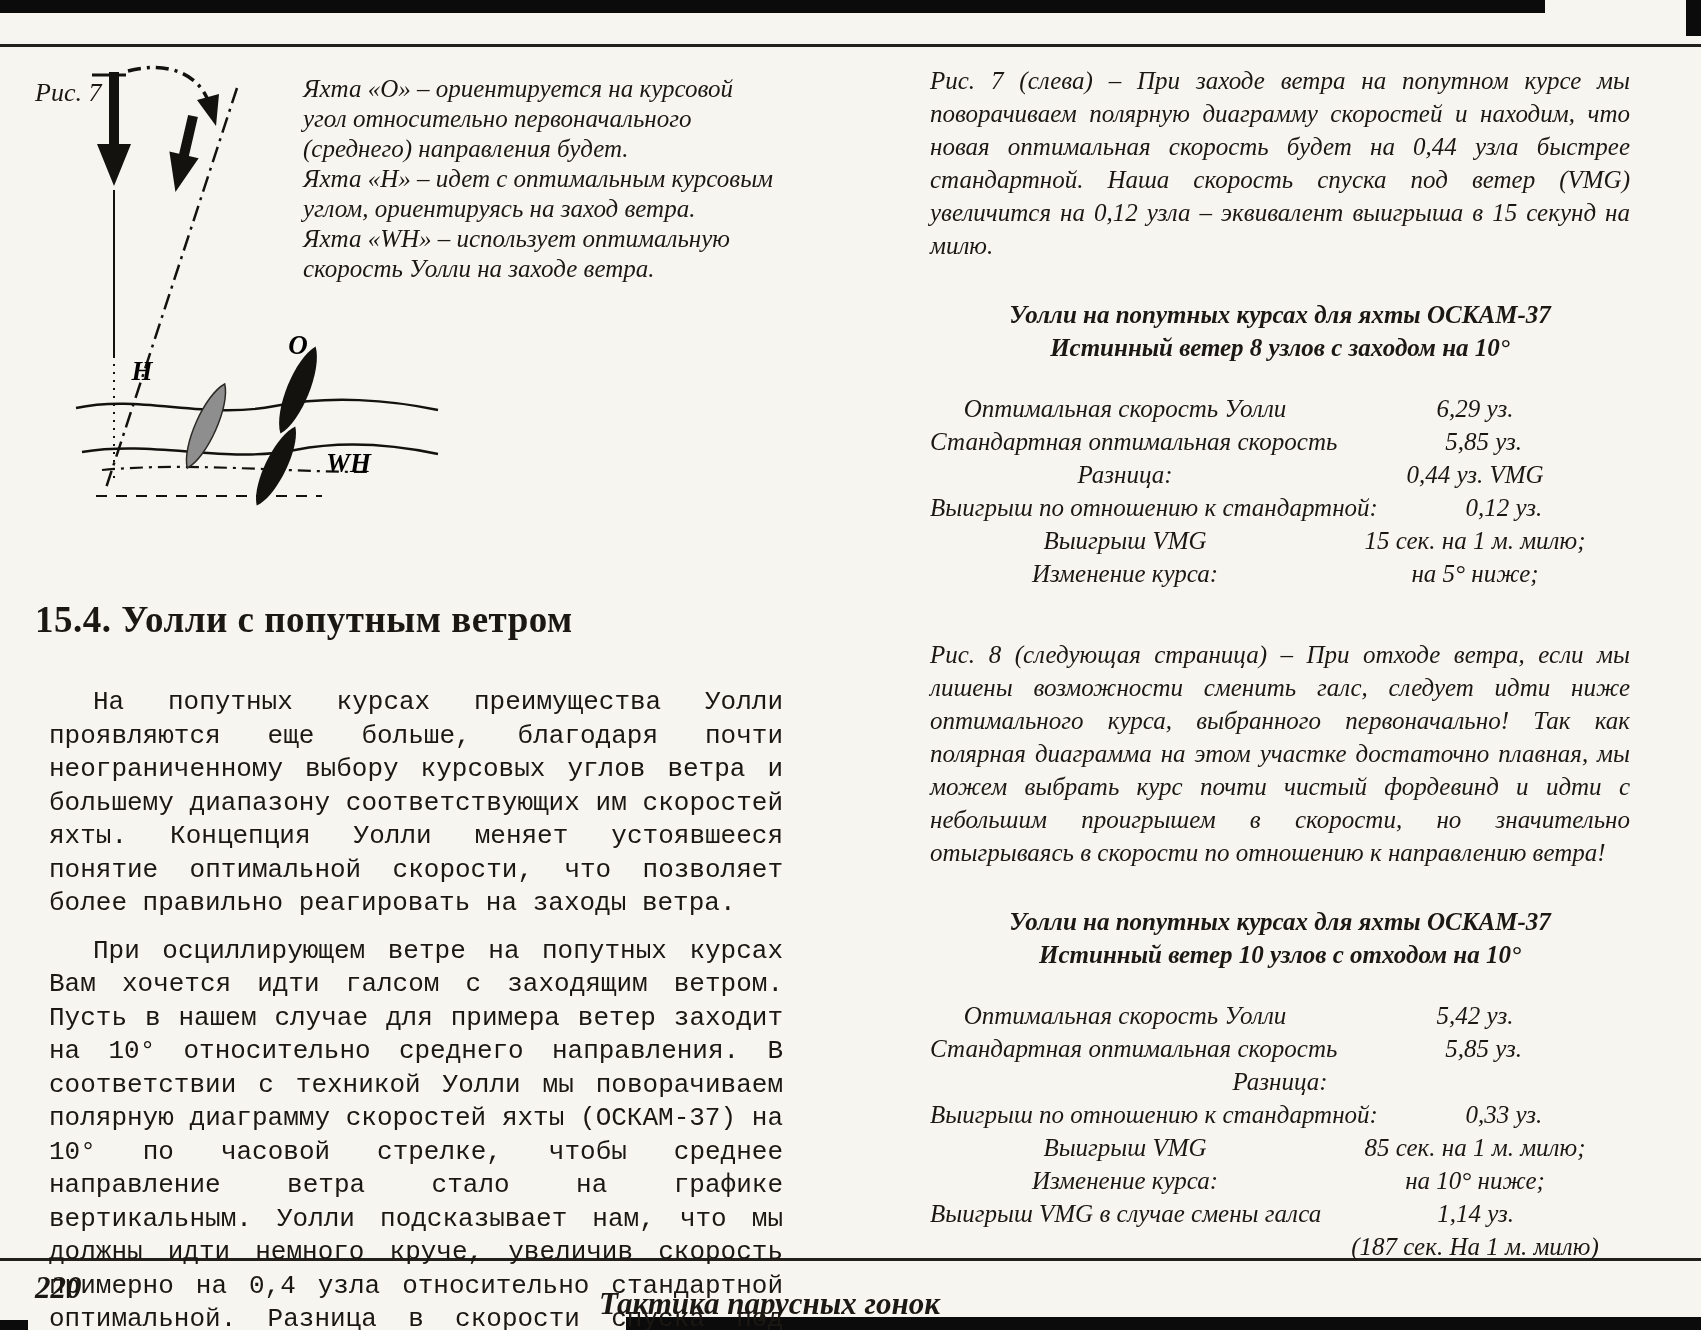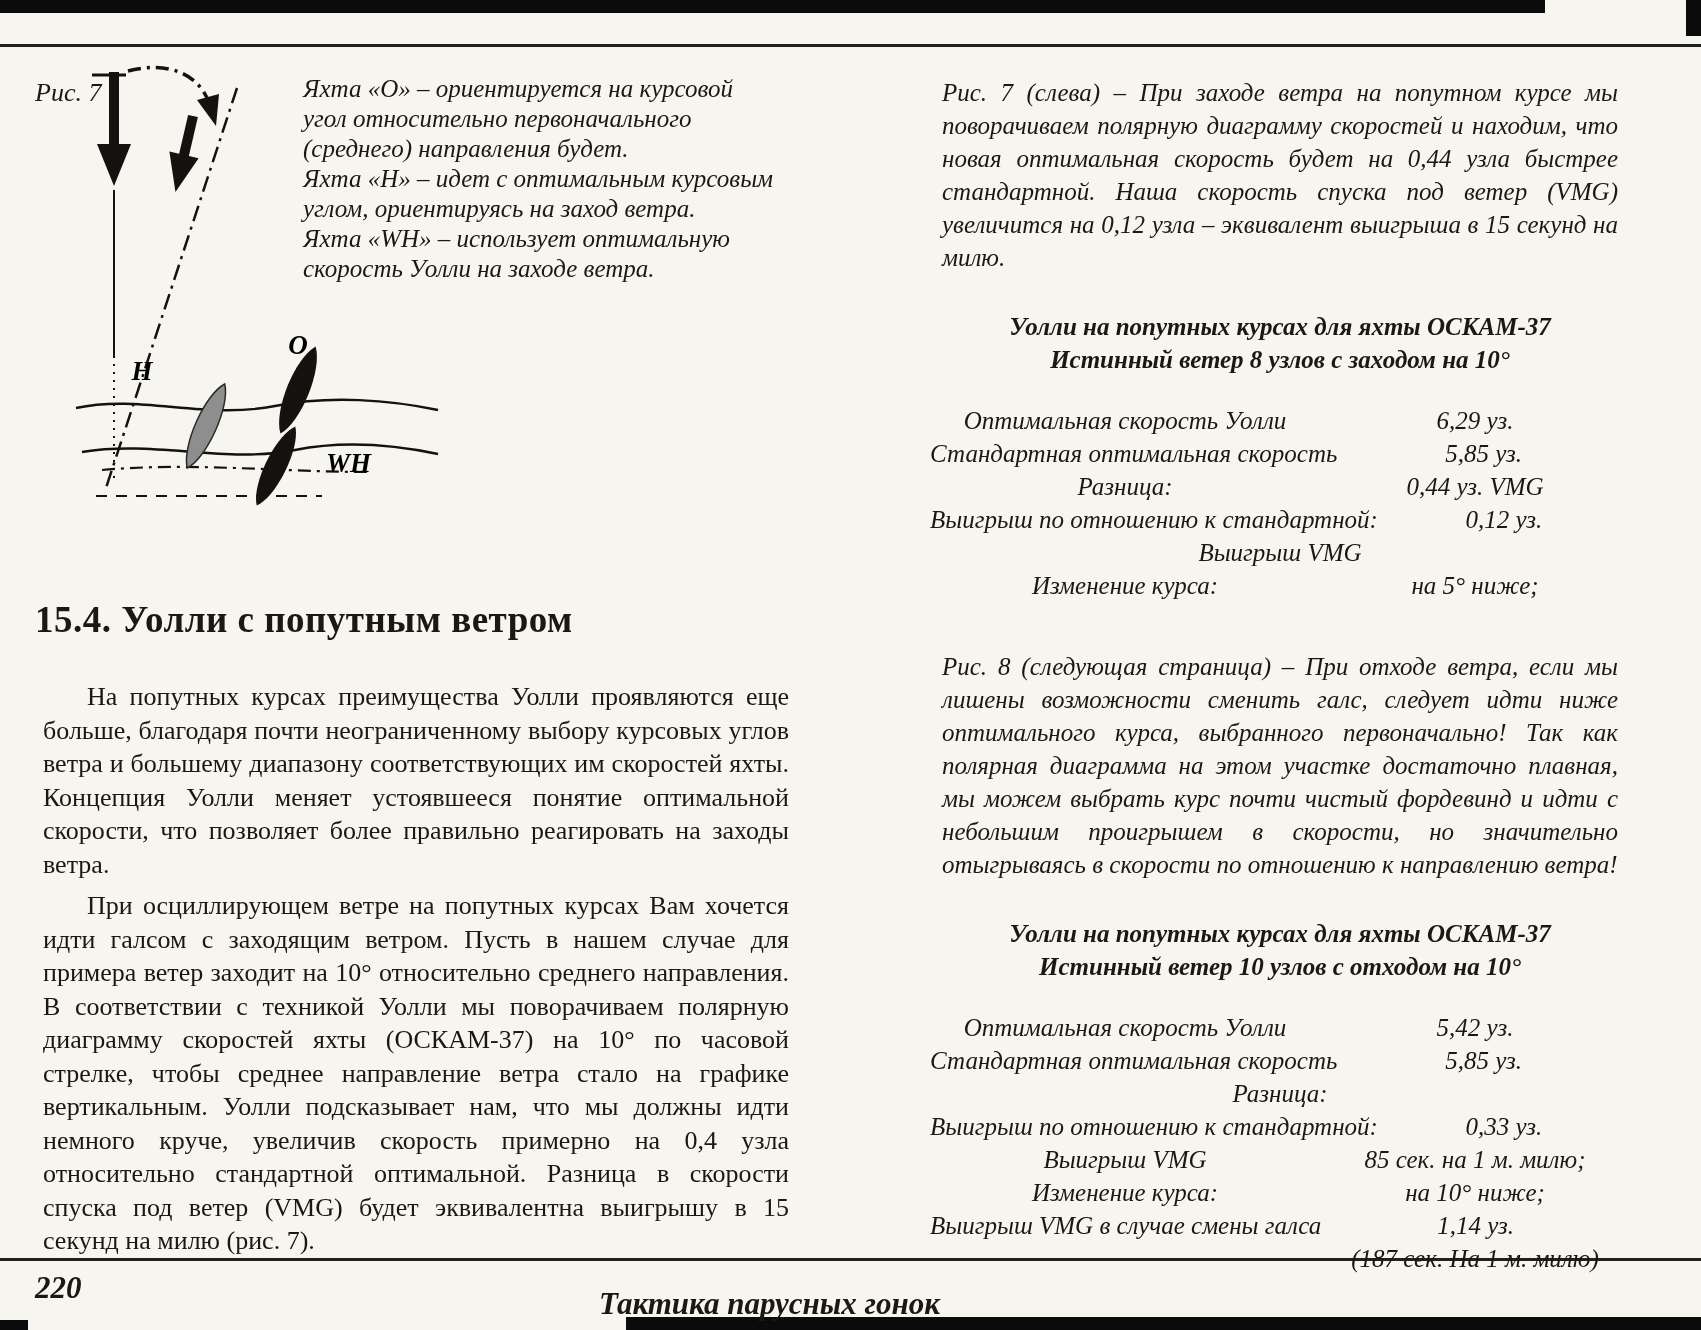--- a/index.html
+++ b/index.html
@@ -19,25 +19,25 @@
   
   .fig-svg{position:absolute;left:30px;top:58px;}
   .fig-label{position:absolute;left:35px;top:78px;font-style:italic;font-size:26px;}
   .fig-caption{position:absolute;left:303px;top:74px;width:478px;font-style:italic;font-size:25px;line-height:30px;}
   .fig-caption p{margin:0;}
   .boat-label{font-style:italic;font-weight:bold;font-size:27px;font-family:"Liberation Serif",serif;}
 
   
   .section-heading{position:absolute;left:35px;top:598px;margin:0;font-size:37px;font-weight:bold;letter-spacing:.5px;}
   .body-text{position:absolute;left:35px;top:672px;width:762px;font-size:26px;line-height:33.5px;text-align:justify;}
-  .body-text p{margin:8px;text-indent:44px;}
+  .body-text p{margin:14px;text-indent:44px;font-family:Liberation Mono, monospace;}
 
   
   .right-col{position:absolute;left:930px;top:64px;width:700px;font-size:25px;line-height:33px;}
-  .note{margin:12px;font-style:italic;text-align:justify;}
+  .note{margin:0;font-style:italic;text-align:justify;}
   .tbl-title{margin:36px 0 0 0;font-weight:bold;font-style:italic;text-align:center;line-height:33px;}
   .tbl{margin-top:28px;font-style:italic;}
   .trow{display:flex;line-height:33px;}
   .tlabel{flex:1;white-space:nowrap;text-align:center;}
   .tvalue{width:310px;text-align:center;white-space:nowrap;}
   .gap-lg{margin-top:48px;}
 
   
   .footer-page-num{position:absolute;left:35px;top:1270px;font-size:31px;font-weight:bold;font-style:italic;}
   .footer-title{position:absolute;left:0;top:1270px;width:1539px;text-align:center;font-size:31px;font-weight:bold;font-style:italic;margin-top:16px;}
@@ -128,20 +128,21 @@
       <div class="trow">
         <span class="tlabel">Разница:</span>
         <span class="tvalue">0,44 уз. VMG</span>
       </div>
       <div class="trow">
         <span class="tlabel">Выигрыш по отношению к стандартной:</span>
         <span class="tvalue">0,12 уз.</span>
       </div>
       <div class="trow">
         <span class="tlabel">Выигрыш VMG</span>
+        <span class="tvalue">15 сек. на 1 м. милю;</span>
       </div>
       <div class="trow">
         <span class="tlabel">Изменение курса:</span>
         <span class="tvalue">на 5° ниже;</span>
       </div>
     </div>
 
     <p class="note gap-lg">Рис. 8 (следующая страница) – При отходе ветра, если мы лишены возможности сменить галс, следует идти ниже оптимального курса, выбранного первоначально! Так как полярная диаграмма на этом участке достаточно плавная, мы можем выбрать курс почти чистый фордевинд и идти с небольшим проигрышем в скорости, но значительно отыгрываясь в скорости по отношению к направлению ветра!</p>
 
     <div class="tbl-title">

